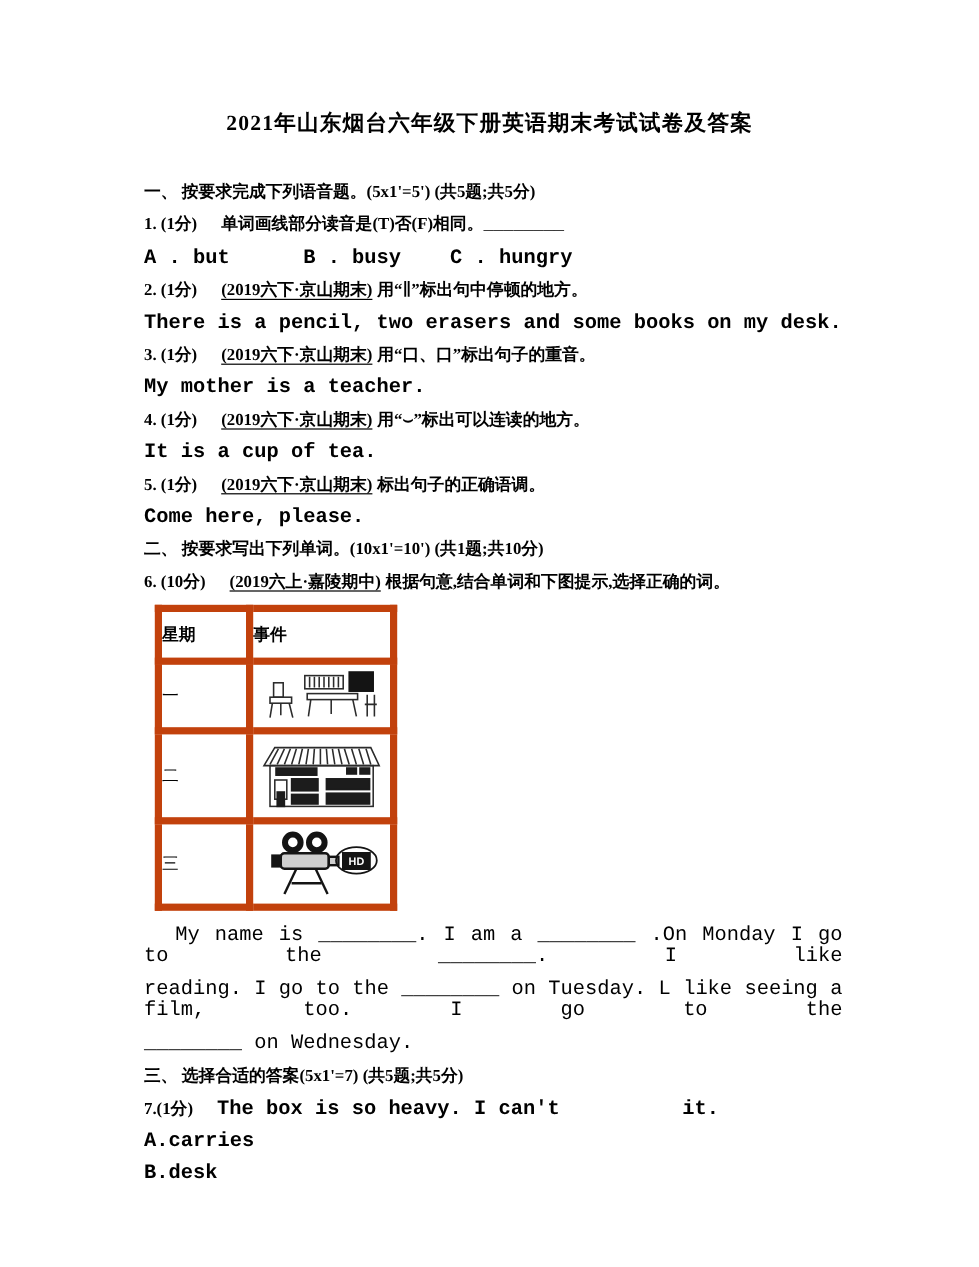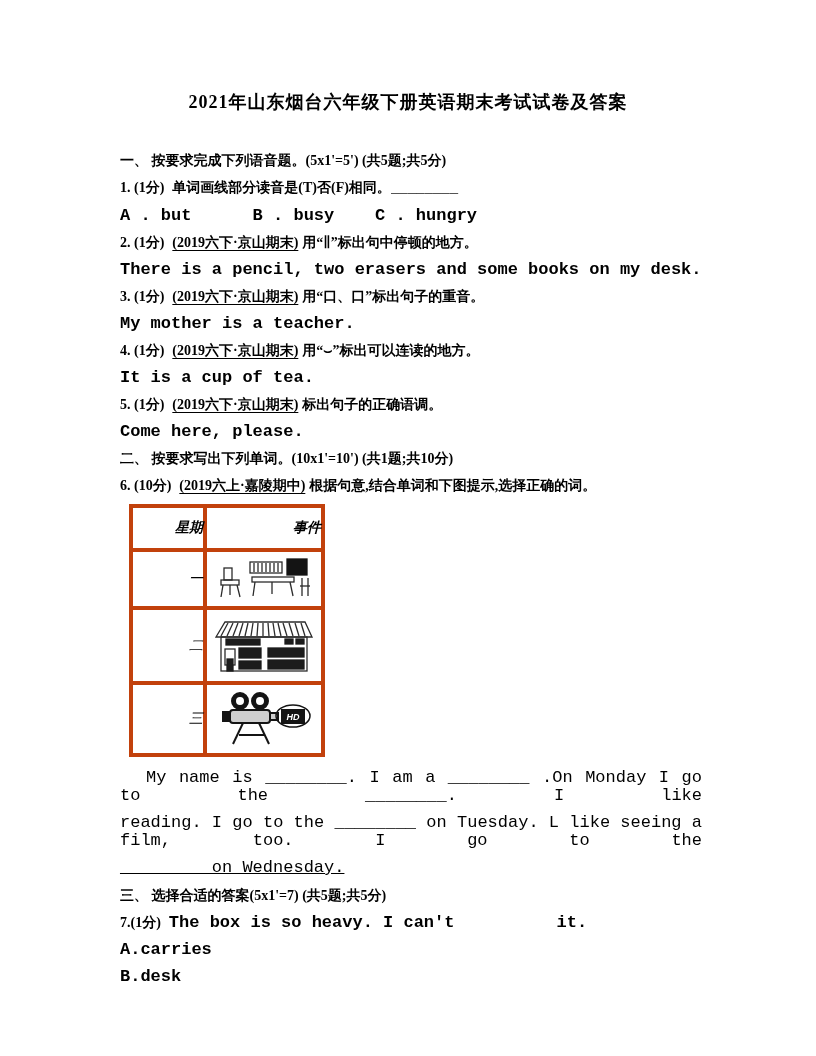--- a/index.html
+++ b/index.html
@@ -14,59 +14,59 @@
     font-size:18px;line-height:24px;font-weight:bold;
     font-family:"Liberation Serif","DejaVu Serif",serif;
     letter-spacing:1px;
   }
   .body{margin:38px 96px 0 120px;}
   .line{
     font-size:14px;line-height:17.5px;margin-bottom:9.5px;
     white-space:pre-wrap;
     font-weight:bold;
   }
-  .qlabel{margin-right:8px;}
+  .qlabel{margin-right:20px;}
   .qtext{}
   .src{
     text-decoration:underline;
     text-underline-offset:3px;
     padding-right:4px;
   }
   .mono{
     font-family:"Liberation Mono","DejaVu Sans Mono",monospace;
     font-size:17px;
   }
   .pre{white-space:pre;}
   .blank{font-family:"Liberation Mono","DejaVu Sans Mono",monospace;letter-spacing:0;}
   
   table.schedule{
     border-collapse:collapse;margin:9px 0 12px 9px;
     table-layout:fixed;
   }
   table.schedule th,table.schedule td{
-    border:4px solid #c2410c;padding:0;text-align:right;vertical-align:middle;font-style:italic;
+    border:6px solid #c2410c;padding:0;text-align:left;vertical-align:middle;
   }
   table.schedule th{font-size:14px;font-weight:bold;}
   table.schedule td.day{font-size:14px;}
   .col-day{width:70px;}
   .col-event{width:114px;}
   tr.hdr{height:44px;}
   tr.r1{height:58px;}
   tr.r2{height:75px;}
   tr.r3{height:72px;}
   .scene{display:block;margin:0 auto;}
   
   .para{width:582px;}
   .para .pline{
     font-family:"Liberation Mono","DejaVu Sans Mono",monospace;
     font-size:17px;line-height:17.5px;margin-bottom:10px;
     text-align:justify;text-align-last:justify;
   }
   .para .pline.first{text-indent:26px;}
-  .para .pline.last{text-align:left;text-align-last:left;text-decoration:underline;}
+  .para .pline.last{text-align:left;text-align-last:left;}
 </style>
 </head>
 <body>
 
 <div class="page">
 
   <h1 class="title">2021年山东烟台六年级下册英语期末考试试卷及答案</h1>
 
   <div class="body">
 

